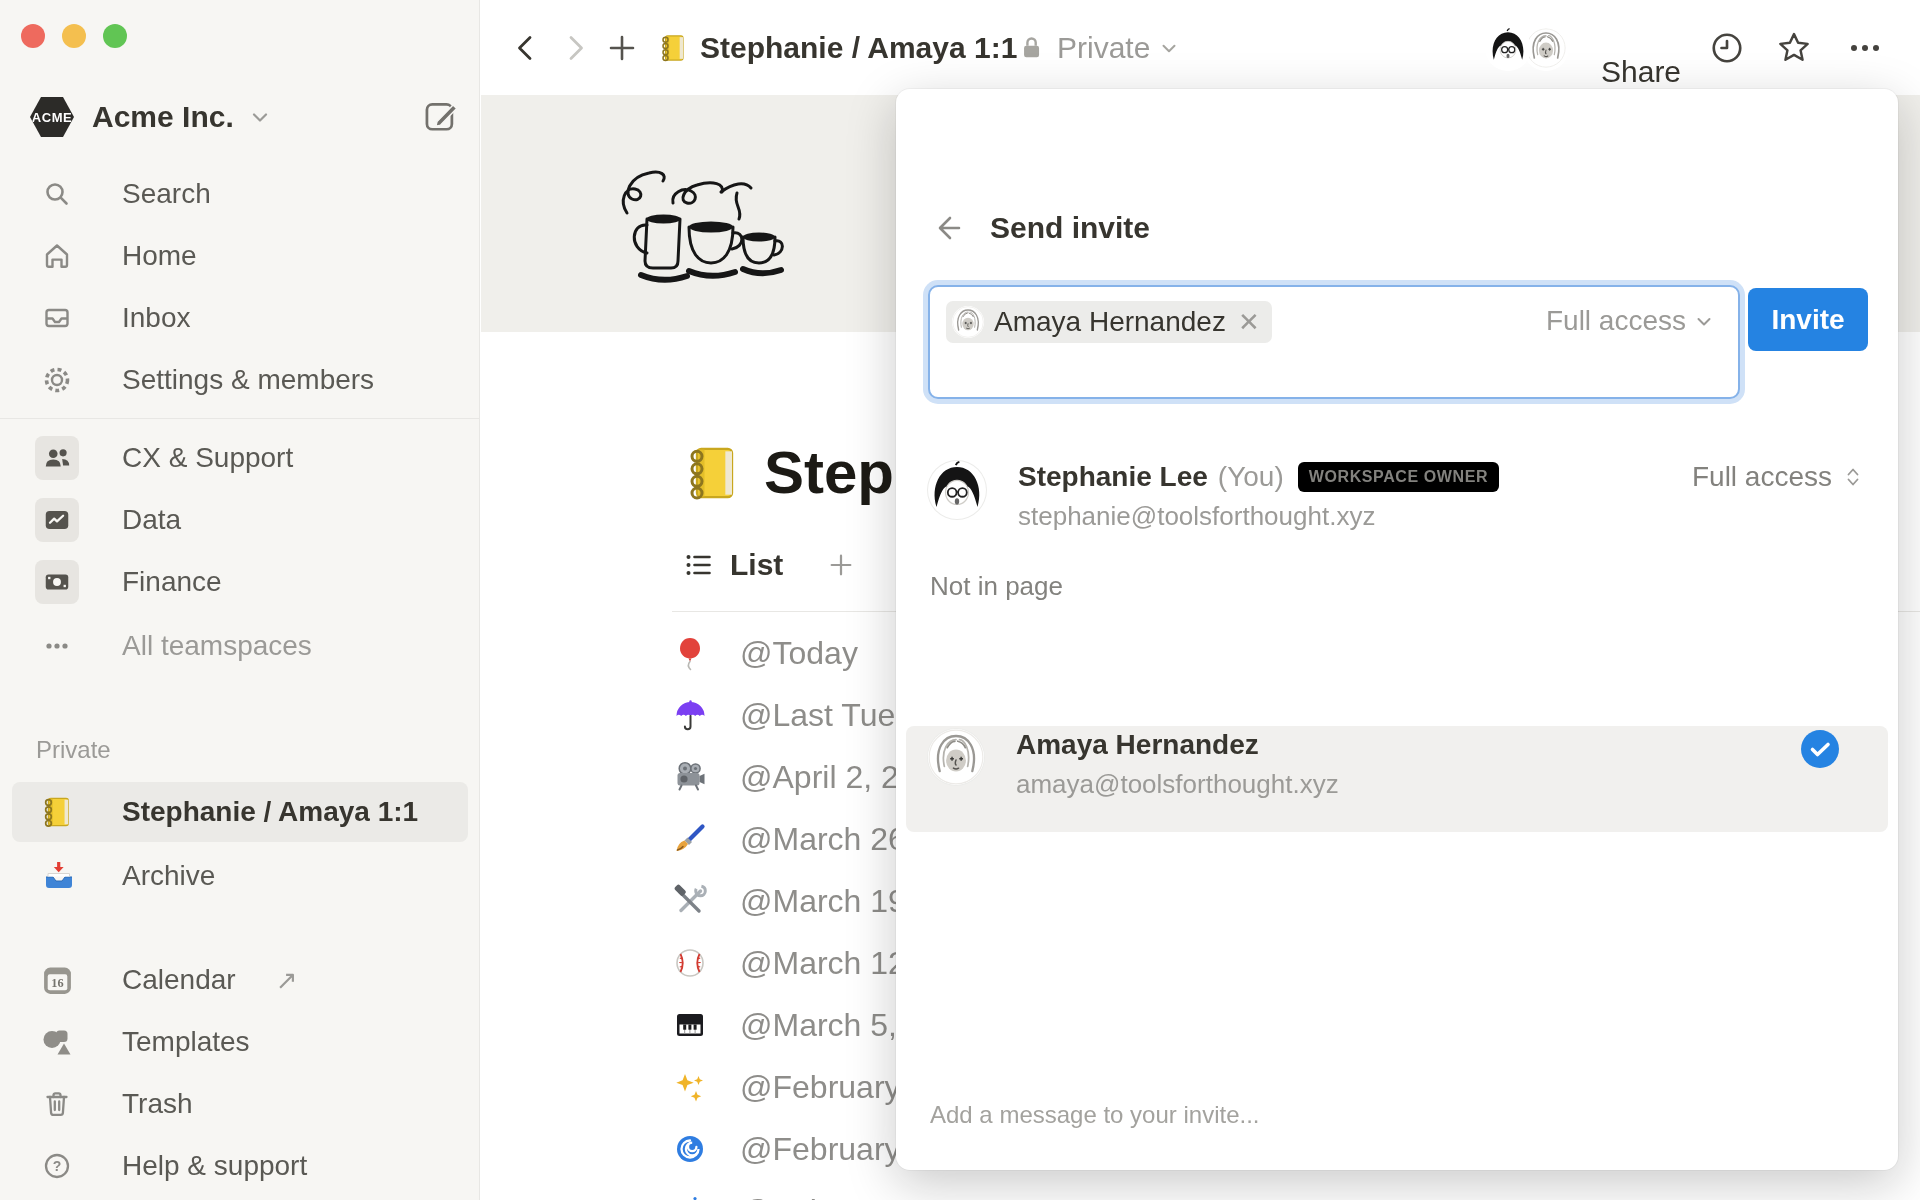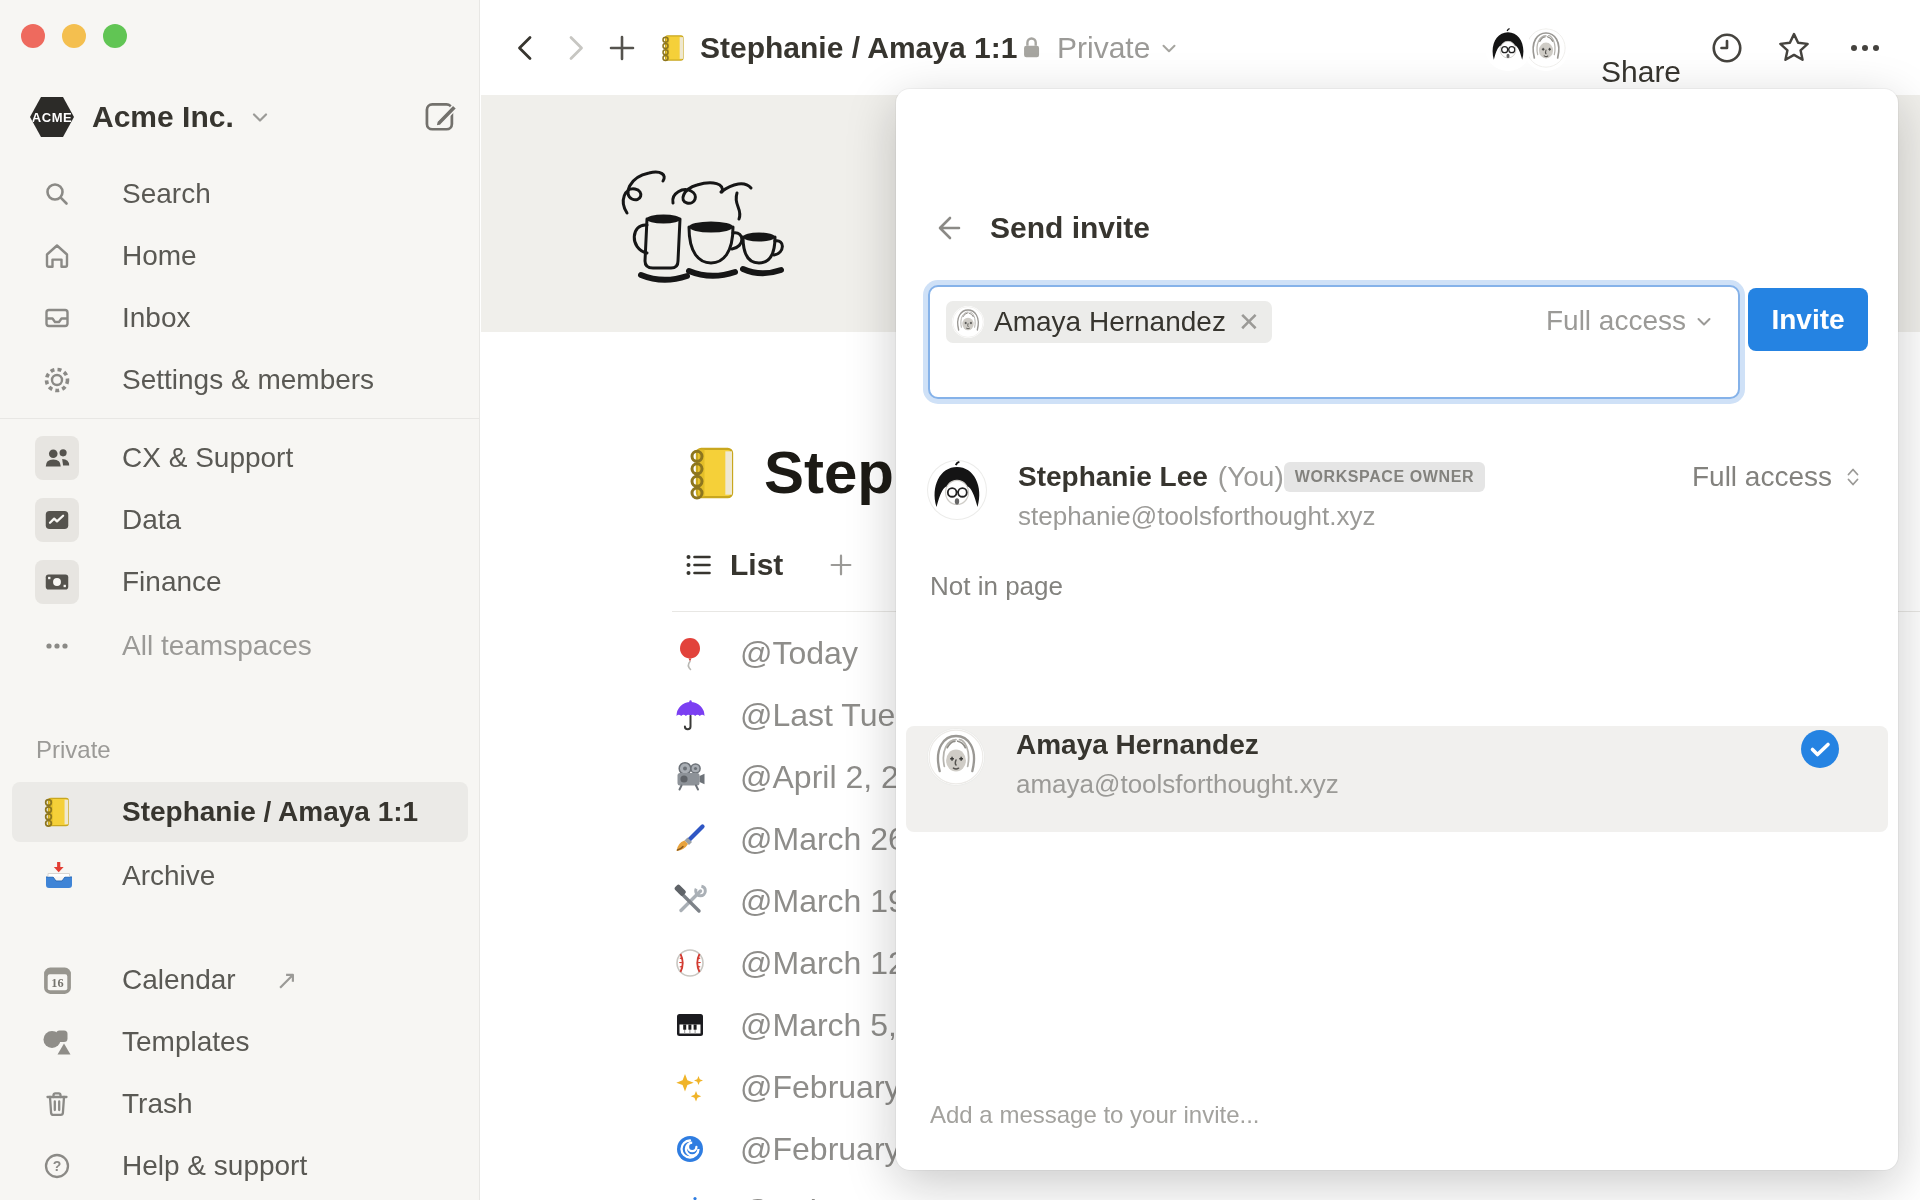--- a/index.html
+++ b/index.html
@@ -80,21 +80,21 @@
   .access-inline .atext { font-size:28px; color:#9b9a97; }
   .invite-btn { position:absolute; left:852px; top:199px; width:120px; height:63px;
                 background:#2583e2; color:#fff; border:none; border-radius:8px;
                 font-size:28px; font-weight:600; font-family:inherit; cursor:pointer; }
   .member-row { position:absolute; left:32px; right:32px; display:flex; align-items:flex-start; }
   .mav { width:58px; height:58px; border-radius:50%; overflow:hidden; background:#fff; flex:none;
          box-shadow:0 0 0 1px #ececea; }
   .mcol { margin-left:32px; min-width:0; }
   .mname { font-size:28px; font-weight:600; color:#37352f; display:flex; align-items:center; }
   .myou { font-weight:400; color:#9b9a97; margin-left:10px; }
-  .badge { margin-left:0; background:#e5e5e5; color:#83827e; font-size:16px; font-weight:600;
+  .badge { margin-left:14px; background:#000000; color:#83827e; font-size:16px; font-weight:600;
            letter-spacing:.6px; padding:6px 11px; border-radius:6px; white-space:nowrap; }
   .memail { margin-top:8px; font-size:26px; color:#9b9a97; }
   .mright { margin-left:auto; display:flex; align-items:center; }
   .mright .atext { font-size:28px; color:#83827e; }
   .notinpage { position:absolute; left:34px; top:482px; font-size:26px; font-weight:500; color:#83827e; }
   .hl { position:absolute; left:10px; width:982px; top:637px; height:106px;
         background:#f1f0ee; border-radius:8px; }
   .msg-row { position:absolute; left:34px; right:34px; bottom:24px; height:62px; }
   .msg-row input { width:100%; height:100%; border:none; outline:none; font-size:24px;
                    font-family:inherit; color:#37352f; background:transparent; }

